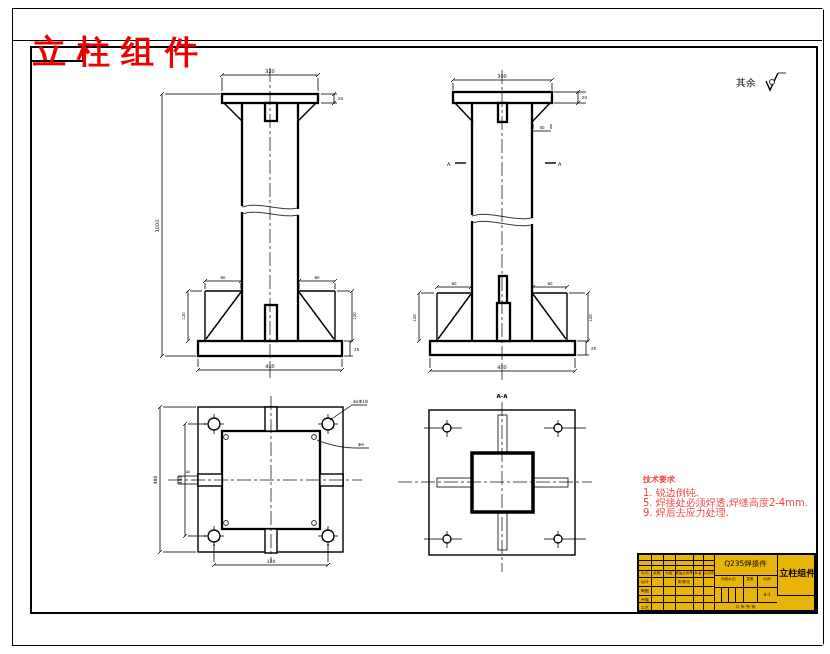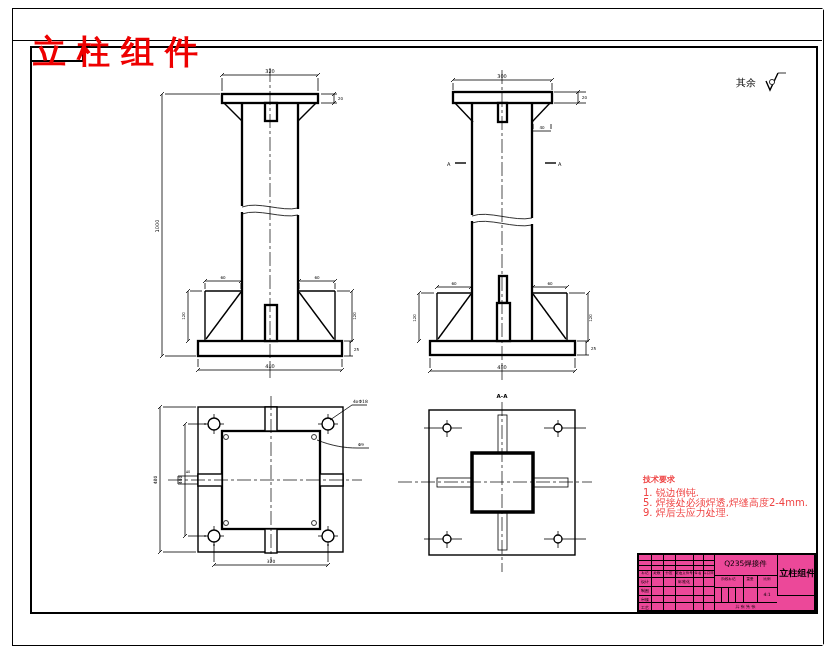--- a/index.html
+++ b/index.html
@@ -21,21 +21,21 @@
   .ln-med{stroke:#000;stroke-width:1.4;fill:none;}
   .ln-thick{stroke:#000;stroke-width:2.3;fill:none;}
   .ln-xthick{stroke:#000;stroke-width:3.5;fill:none;}
   .fw{fill:#fff;}
   .cl{stroke:#000;stroke-width:0.7;fill:none;stroke-dasharray:14 3 3 3;}
   text{font-family:"DejaVu Sans",sans-serif;fill:#000;}
   .t35{font-size:3.5px;}.t4{font-size:4px;}.t45{font-size:4.5px;}.t5{font-size:5px;}.t55{font-size:5.5px;}
   .mid{text-anchor:middle;}
   
   .tblock{position:absolute;left:637px;top:553px;width:179px;height:59px;border:2px solid #000;
-          box-sizing:border-box;background:#ec4899;}
+          box-sizing:border-box;background:#eab308;}
   .tblock .cell{position:absolute;color:#000;text-align:center;white-space:nowrap;overflow:hidden;}
   .fs35{font-size:3.5px;line-height:5px;}
   .fs4{font-size:4px;line-height:6px;}
   .fs45{font-size:4.5px;line-height:7px;}
   .fs75{font-size:7.5px;line-height:9px;}
   .fs9{font-size:9px;line-height:11px;font-weight:bold;}
 </style>
 </head>
 <body>
 

